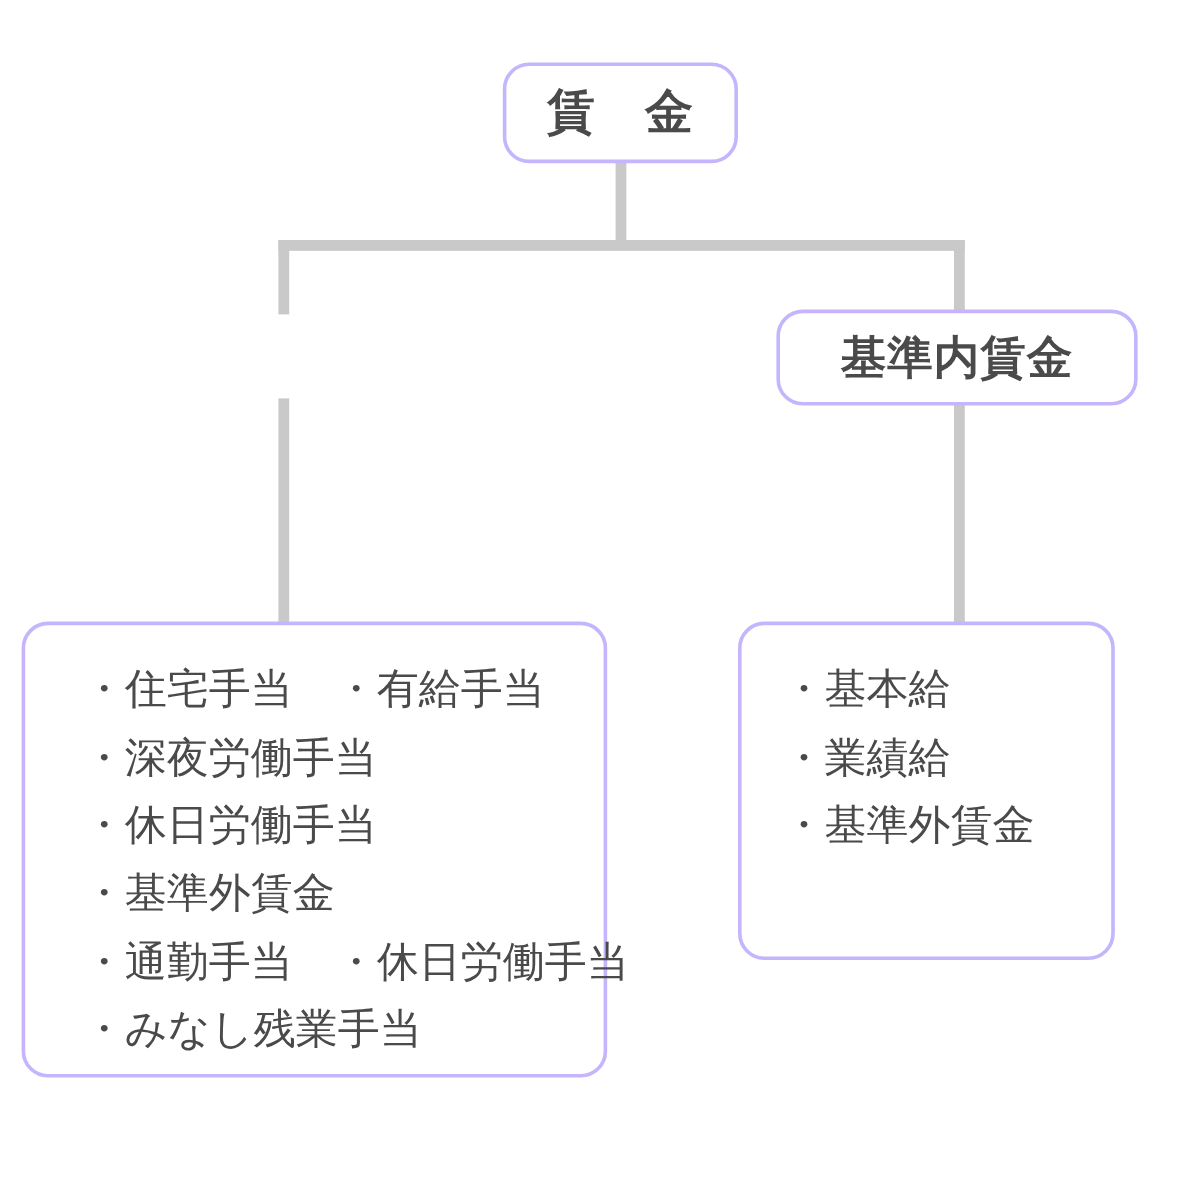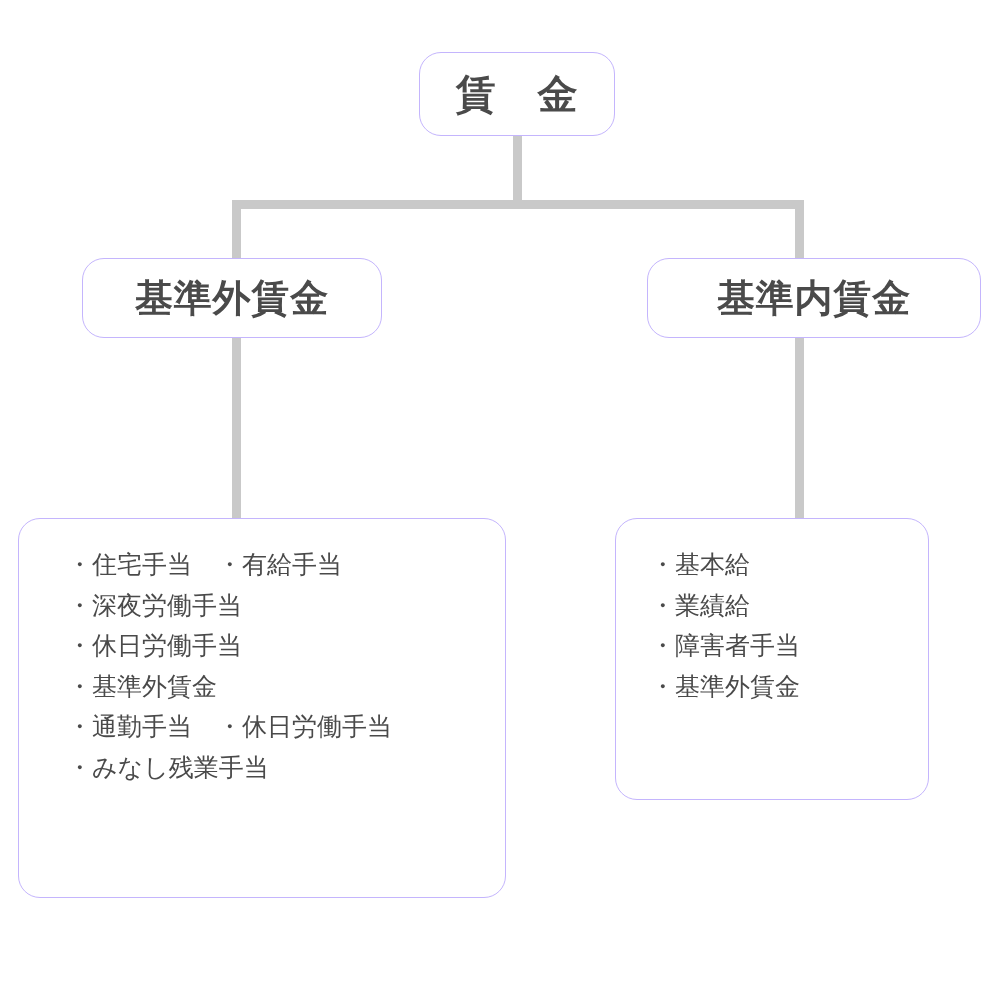--- a/index.html
+++ b/index.html
@@ -23,21 +23,21 @@
     position: absolute;
     background: #c9c9c9;
     z-index: 1;
   }
 
   
   .node {
     position: absolute;
     box-sizing: border-box;
     background: #ffffff;
-    border: 1px solid #c4b5fd;
+    border: 3px solid #c4b5fd;
     border-radius: 22px;
     z-index: 2;
   }
   .node.center {
     display: flex;
     align-items: center;
     justify-content: center;
   }
   .node-title {
     color: #4a4a4a;
@@ -54,21 +54,21 @@
   .detail-box {
     padding: 26px 0 26px 0;
   }
   .detail-list {
     list-style: none;
     margin: 0;
     padding: 0;
   }
   .detail-list li {
     color: #4a4a4a;
-    font-size: 25px;
+    font-size: 35px;
     font-weight: 500;
     line-height: 1.62;
     white-space: pre;
   }
   #box-outside-detail .detail-list { padding-left: 48px; }
   #box-inside-detail  .detail-list { padding-left: 34px; }
 </style>
 </head>
 <body>
 
@@ -78,41 +78,37 @@
   <div class="conn" style="left:232px; top:200px; width:572px; height:9px;"></div>
   <div class="conn" style="left:232px; top:200px; width:9px; height:62px;"></div>
   <div class="conn" style="left:795px; top:200px; width:9px; height:62px;"></div>
   <div class="conn" style="left:232px; top:332px; width:9px; height:190px;"></div>
   <div class="conn" style="left:795px; top:332px; width:9px; height:190px;"></div>
 
   <div class="node center" id="node-root" style="left:419px; top:52px; width:196px; height:84px;">
     <span class="node-title">賃　金</span>
   </div>
 
-  <div class="node center" id="node-outside" style="left:82px; top:258px; width:300px; height:80px;">
-    <span class="node-title">基準外賃金</span>
-  </div>
 
-  <div class="node center" id="node-inside" style="left:647px; top:258px; width:334px; height:80px;">
+  <div class="node center" id="node-inside" style="left:647px; top:258px; width:301px; height:80px;">
     <span class="node-title">基準内賃金</span>
   </div>
 
   <div class="node detail-box" id="box-outside-detail" style="left:18px; top:518px; width:488px; height:380px;">
     <ul class="detail-list">
       <li>・住宅手当　・有給手当</li>
       <li>・深夜労働手当</li>
       <li>・休日労働手当</li>
       <li>・基準外賃金</li>
       <li>・通勤手当　・休日労働手当</li>
       <li>・みなし残業手当</li>
     </ul>
   </div>
 
   <div class="node detail-box" id="box-inside-detail" style="left:615px; top:518px; width:314px; height:282px;">
     <ul class="detail-list">
       <li>・基本給</li>
       <li>・業績給</li>
-      <li>・障害者手当</li>
       <li>・基準外賃金</li>
     </ul>
   </div>
 
 </div>
 
 </body></html>

